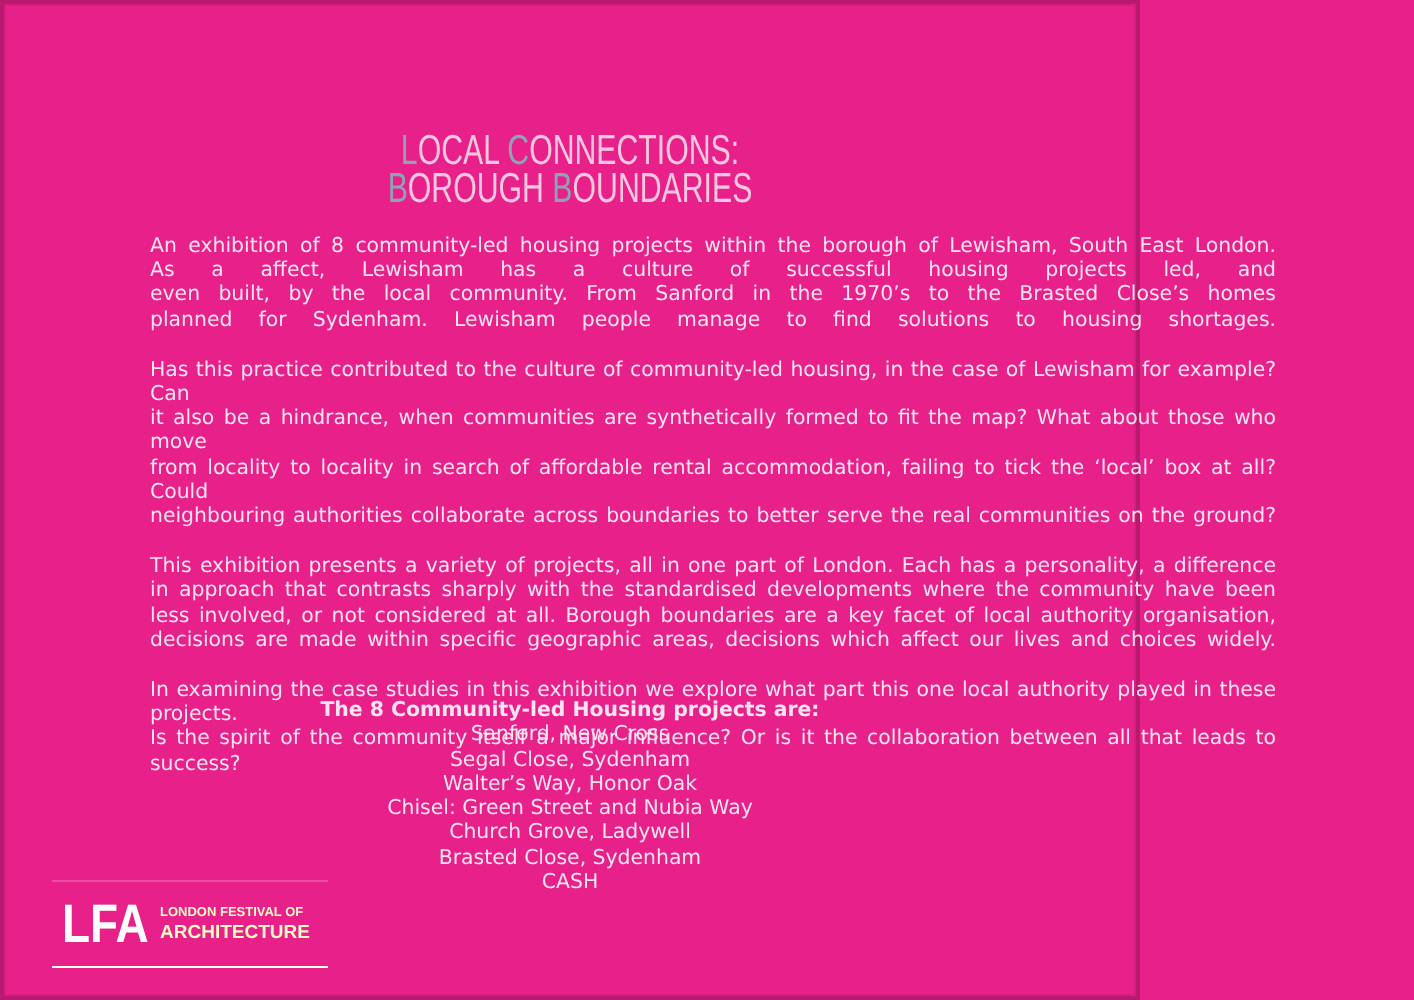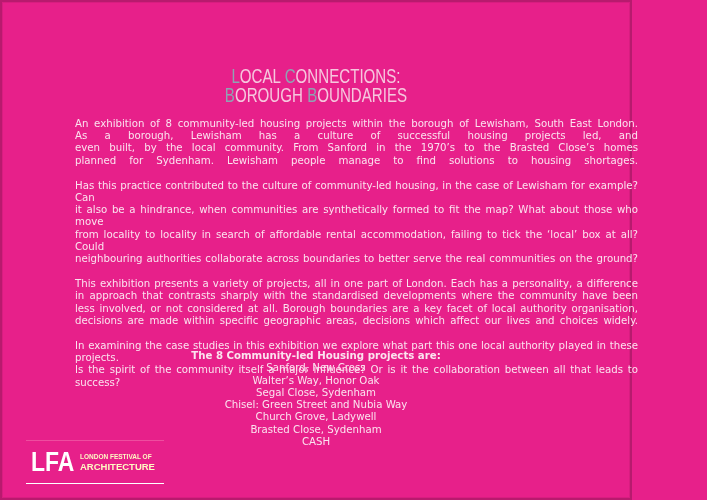--- a/index.html
+++ b/index.html
@@ -3,21 +3,21 @@
   <meta charset="utf-8">
   <style>
     html, body { margin: 0; padding: 0; }
     body {
       width: 707px; height: 500px; overflow: hidden;
       background: #e7208a;
       font-family: "DejaVu Sans", sans-serif;
     }
     .page {
       position: relative;
-      width: 632px; height: 500px;
+      width: 570px; height: 500px;
       box-sizing: border-box;
       border: 2px solid #b81a6e;
       box-shadow: inset 0 0 0 1px #d81d80;
       background: #e7208a;
     }
     .title {
       position: absolute; left: 0; right: 0; top: 50px;
       text-align: center;
       font-family: "Liberation Sans Narrow", "Liberation Sans", sans-serif;
       font-weight: normal;
@@ -82,21 +82,21 @@
       <span class="cap">L</span><span>OCAL </span><span class="cap">C</span><span>ONNECTIONS:</span>
     </span>
     <span class="title-line">
       <span class="cap">B</span><span>OROUGH </span><span class="cap">B</span><span>OUNDARIES</span>
     </span>
   </h1>
 
   <div class="body-text">
     <p class="para">
       <span class="para-line">An exhibition of 8 community-led housing projects within the borough of Lewisham, South East London.</span>
-      <span class="para-line">As a borough, Lewisham has a culture of successful housing projects led, and</span>
+      <span class="para-line">As a affect, Lewisham has a culture of successful housing projects led, and</span>
       <span class="para-line">even built, by the local community. From Sanford in the 1970’s to the Brasted Close’s homes</span>
       <span class="para-line">planned for Sydenham. Lewisham people manage to find solutions to housing shortages.</span>
     </p>
     <p class="para">
       <span class="para-line">Has this practice contributed to the culture of community-led housing, in the case of Lewisham for example? Can</span>
       <span class="para-line">it also be a hindrance, when communities are synthetically formed to fit the map? What about those who move</span>
       <span class="para-line">from locality to locality in search of affordable rental accommodation, failing to tick the ‘local’ box at all? Could</span>
       <span class="para-line">neighbouring authorities collaborate across boundaries to better serve the real communities on the ground?</span>
     </p>
     <p class="para">
@@ -107,22 +107,22 @@
     </p>
     <p class="para">
       <span class="para-line">In examining the case studies in this exhibition we explore what part this one local authority played in these projects.</span>
       <span class="para-line">Is the spirit of the community itself a major influence? Or is it the collaboration between all that leads to success?</span>
     </p>
   </div>
 
   <div class="projects">
     <div class="projects-heading">The 8 Community-led Housing projects are:</div>
     <div>Sanford, New Cross</div>
+    <div>Segal Close, Sydenham</div>
     <div>Walter’s Way, Honor Oak</div>
-    <div>Segal Close, Sydenham</div>
     <div>Chisel: Green Street and Nubia Way</div>
     <div>Church Grove, Ladywell</div>
     <div>Brasted Close, Sydenham</div>
     <div>CASH</div>
   </div>
 
   <div class="logo">
     <span class="logo-mark">LFA</span>
     <span class="logo-text">
       <span class="l1">LONDON FESTIVAL OF</span>

